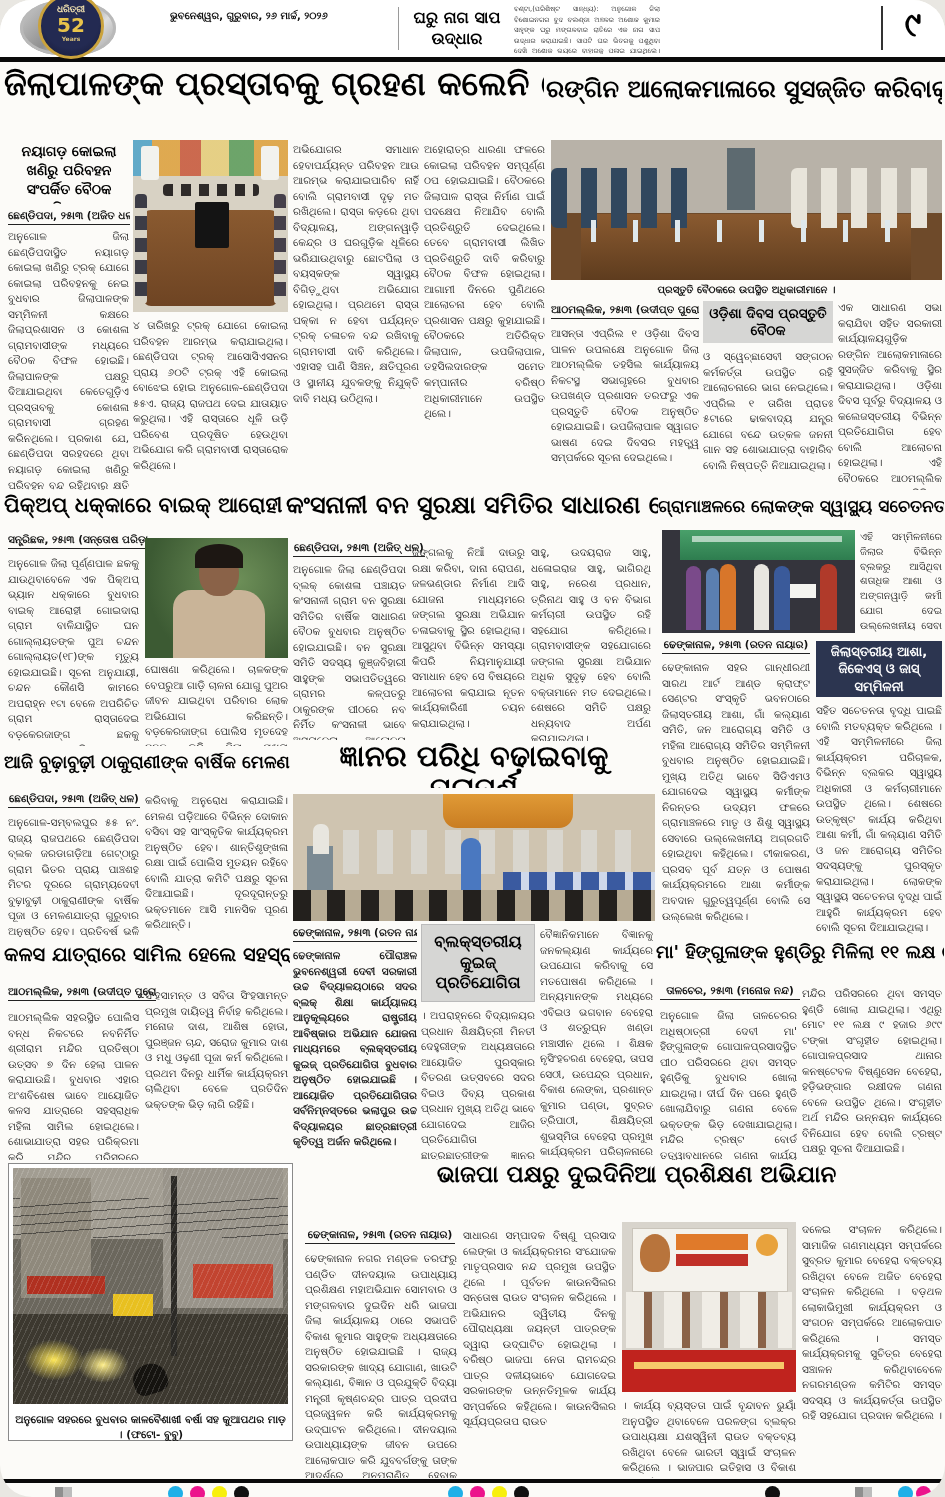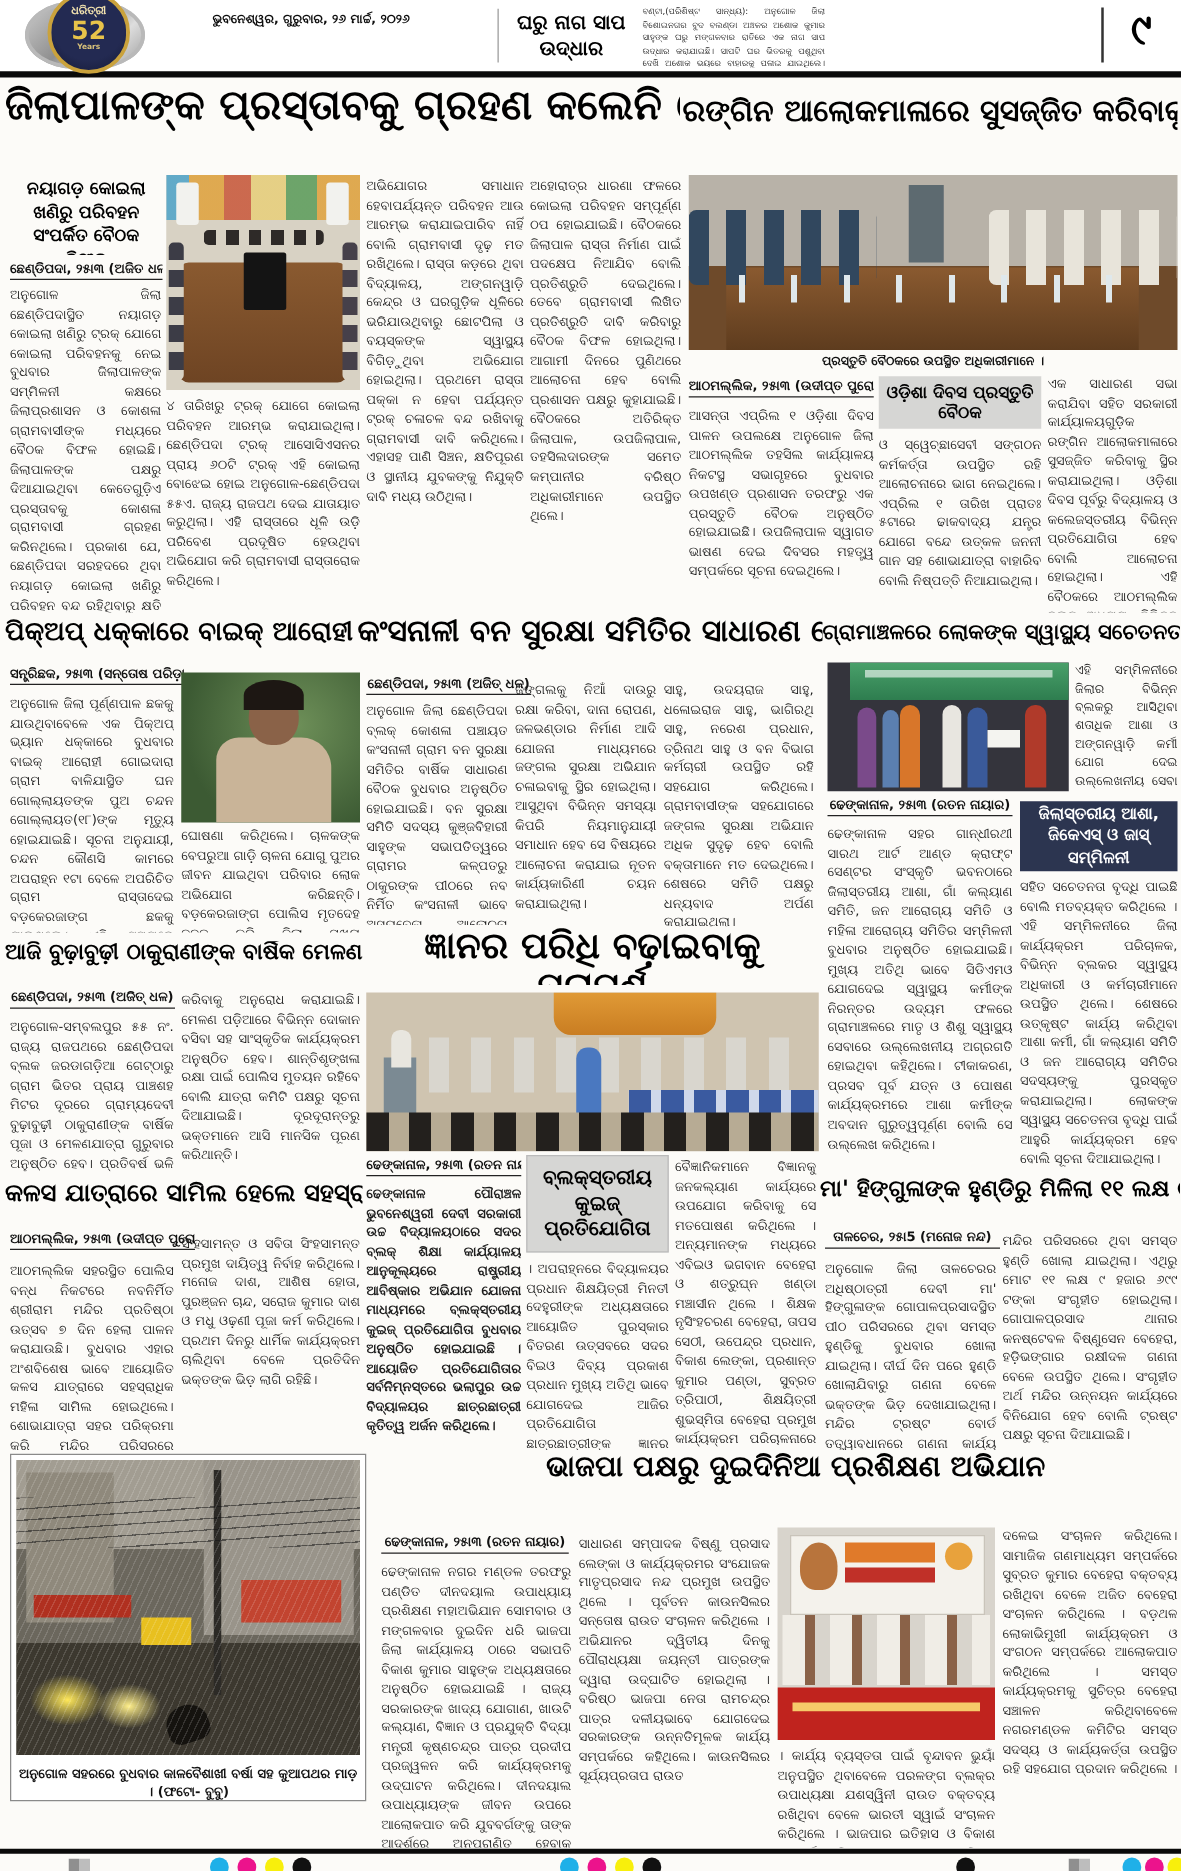--- a/index.html
+++ b/index.html
@@ -1,17 +1,17 @@
 <!DOCTYPE html>
 <html><head>
 <meta charset="utf-8">
 <style>
   html,body{margin:0;padding:0;background:#e9e7e2;}
   .page{position:relative;width:945px;height:1497px;margin:0 auto;background:#fcfbf8;
-        font-family:"DejaVu Sans","Liberation Sans",sans-serif;overflow:hidden;}
+        font-family:"DejaVu Sans","Liberation Sans",sans-serif;overflow:hidden;border-radius:32px;}
   .abs{position:absolute;}
   .col{position:absolute;text-align:justify;font-size:10.5px;line-height:1.48;color:#1d1d1d;
        overflow:hidden;word-break:break-word;}
   .hl{position:absolute;font-weight:bold;color:#000;text-align:center;line-height:1.12;overflow:hidden;}
   .dl{position:absolute;font-weight:bold;font-size:10.5px;color:#111;text-align:center;
       border-bottom:1.5px solid #222;padding-bottom:2px;overflow:hidden;white-space:nowrap;}
   .cap{position:absolute;font-size:10px;font-weight:bold;color:#111;text-align:center;overflow:hidden;}
   .graybox{position:absolute;background:#d6d6d4;color:#000;font-weight:bold;text-align:center;
            display:flex;align-items:center;justify-content:center;overflow:hidden;padding:2px 6px;box-sizing:border-box;}
   .darkbox{position:absolute;background:#2c3550;color:#fff;font-weight:bold;text-align:center;
@@ -146,21 +146,21 @@
   <div class="col" style="left:293px;top:948px;width:124px;height:212px;font-weight:bold;">ଢେଙ୍କାନାଳ ପୌରାଞ୍ଚଳ ଭୁବନେଶ୍ୱରୀ ଦେବୀ ସରକାରୀ ଉଚ୍ଚ ବିଦ୍ୟାଳୟଠାରେ ସଦର ବ୍ଲକ୍ ଶିକ୍ଷା କାର୍ଯ୍ୟାଳୟ ଆନୁକୂଲ୍ୟରେ ରାଷ୍ଟ୍ରୀୟ ଆବିଷ୍କାର ଅଭିଯାନ ଯୋଜନା ମାଧ୍ୟମରେ ବ୍ଲକ୍‌ସ୍ତରୀୟ କୁଇଜ୍ ପ୍ରତିଯୋଗିତା ବୁଧବାର ଅନୁଷ୍ଠିତ ହୋଇଯାଇଛି । ଆୟୋଜିତ ପ୍ରତିଯୋଗିତାର ସର୍ବନିମ୍ନସ୍ତରେ ଭଲାପୁର ଉଚ୍ଚ ବିଦ୍ୟାଳୟର ଛାତ୍ରଛାତ୍ରୀ କୃତିତ୍ୱ ଅର୍ଜନ କରିଥିଲେ।</div>
   <div class="col" style="left:421px;top:1008px;width:114px;height:152px;">। ଅପରାହ୍ନରେ ବିଦ୍ୟାଳୟର ପ୍ରଧାନ ଶିକ୍ଷୟିତ୍ରୀ ମିନତୀ ଦେହୁରୀଙ୍କ ଅଧ୍ୟକ୍ଷତାରେ ଆୟୋଜିତ ପୁରସ୍କାର ବିତରଣ ଉତ୍ସବରେ ସଦର ବିଇଓ ଦିବ୍ୟ ପ୍ରକାଶ ପ୍ରଧାନ ମୁଖ୍ୟ ଅତିଥି ଭାବେ ଯୋଗଦେଇ ଆଜିର ପ୍ରତିଯୋଗିତା ଛାତ୍ରଛାତ୍ରୀଙ୍କ ଜ୍ଞାନର ପରିଧି ବଢ଼ାଇବାରେ ସହାୟକ ହେବ ବୋଲି କହିଥିଲେ।</div>
   <div class="col" style="left:540px;top:927px;width:113px;height:233px;">ବୈଜ୍ଞାନିକମାନେ ବିଜ୍ଞାନକୁ ଜନକଲ୍ୟାଣ କାର୍ଯ୍ୟରେ ଉପଯୋଗ କରିବାକୁ ସେ ମତପୋଷଣ କରିଥିଲେ । ଅନ୍ୟମାନଙ୍କ ମଧ୍ୟରେ ଏବିଇଓ ଭଗବାନ ବେହେରା ଓ ଶତ୍ରୁଘ୍ନ ଖଣ୍ଡା ମଞ୍ଚାସୀନ ଥିଲେ । ଶିକ୍ଷକ ନୃସିଂହଚରଣ ବେହେରା, ତାପସ ସେଠୀ, ଉପେନ୍ଦ୍ର ପ୍ରଧାନ, ବିକାଶ ଲେଙ୍କା, ପ୍ରଶାନ୍ତ କୁମାର ପଣ୍ଡା, ସୁବ୍ରତ ତ୍ରିପାଠୀ, ଶିକ୍ଷୟିତ୍ରୀ ଶୁଭସ୍ମିତା ବେହେରା ପ୍ରମୁଖ କାର୍ଯ୍ୟକ୍ରମ ପରିଚାଳନାରେ ସହଯୋଗ କରିଥିଲେ।</div>
 
   <div class="hl" style="left:4px;top:944px;width:286px;height:34px;font-size:19.5px;text-align:left;white-space:nowrap;">କଳସ ଯାତ୍ରାରେ ସାମିଲ ହେଲେ ସହସ୍ରାଧିକ ମହିଳା</div>
   <div class="dl" style="left:8px;top:985px;width:148px;">ଆଠମଲ୍ଲିକ, ୨୫ା୩ (ଉଦୀପ୍ତ ପୁରୋହିତ)</div>
   <div class="col" style="left:8px;top:1010px;width:131px;height:150px;">ଆଠମଲ୍ଲିକ ସହରସ୍ଥିତ ପୋଲିସ ବନ୍ଧ ନିକଟରେ ନବନିର୍ମିତ ଶ୍ରୀରାମ ମନ୍ଦିର ପ୍ରତିଷ୍ଠା ଉତ୍ସବ ୭ ଦିନ ହେଲା ପାଳନ କରାଯାଉଛି। ବୁଧବାର ଏହାର ଅଂଶବିଶେଷ ଭାବେ ଆୟୋଜିତ କଳସ ଯାତ୍ରାରେ ସହସ୍ରାଧିକ ମହିଳା ସାମିଲ ହୋଇଥିଲେ। ଶୋଭାଯାତ୍ରା ସହର ପରିକ୍ରମା କରି ମନ୍ଦିର ପରିସରରେ ପହଞ୍ଚିଥିଲା।</div>
   <div class="col" style="left:145px;top:988px;width:143px;height:172px;">ସିଂହସାମନ୍ତ ଓ ସବିତା ସିଂହସାମନ୍ତ ପ୍ରମୁଖ ଦାୟିତ୍ୱ ନିର୍ବାହ କରିଥିଲେ। ମନୋଜ ଦାଶ, ଆଶିଷ ହୋତା, ପୁରଞ୍ଜନ ଚାନ୍ଦ, ସରୋଜ କୁମାର ଦାଶ ଓ ମଧୁ ଓଢ଼ଣୀ ପୂଜା କର୍ମ କରିଥିଲେ। ପ୍ରଥମ ଦିନରୁ ଧାର୍ମିକ କାର୍ଯ୍ୟକ୍ରମ ଚାଲିଥିବା ବେଳେ ପ୍ରତିଦିନ ଭକ୍ତଙ୍କ ଭିଡ଼ ଲାଗି ରହିଛି।</div>
 
   <div class="hl" style="left:656px;top:942px;width:288px;height:34px;font-size:18px;text-align:left;white-space:nowrap;">ମା' ହିଙ୍ଗୁଳାଙ୍କ ହୁଣ୍ଡିରୁ ମିଳିଲା ୧୧ ଲକ୍ଷ ୯ ହଜାର ଟଙ୍କା</div>
-  <div class="dl" style="left:660px;top:984px;width:140px;">ତାଳଚେର, ୨୫ା5 (ମନୋଜ ନନ୍ଦ)</div>
+  <div class="dl" style="left:660px;top:984px;width:140px;">ତାଳଚେର, ୨୫ା୩ (ମନୋଜ ନନ୍ଦ)</div>
   <div class="col" style="left:660px;top:1008px;width:137px;height:152px;">ଅନୁଗୋଳ ଜିଲା ତାଳଚେରର ଅଧିଷ୍ଠାତ୍ରୀ ଦେବୀ ମା' ହିଙ୍ଗୁଳାଙ୍କ ଗୋପାଳପ୍ରସାଦସ୍ଥିତ ପୀଠ ପରିସରରେ ଥିବା ସମସ୍ତ ହୁଣ୍ଡିକୁ ବୁଧବାର ଖୋଲା ଯାଇଥିଲା। ଦୀର୍ଘ ଦିନ ପରେ ହୁଣ୍ଡି ଖୋଲାଯିବାରୁ ଗଣନା ବେଳେ ଭକ୍ତଙ୍କ ଭିଡ଼ ଦେଖାଯାଇଥିଲା। ମନ୍ଦିର ଟ୍ରଷ୍ଟ ବୋର୍ଡ ତତ୍ତ୍ୱାବଧାନରେ ଗଣନା କାର୍ଯ୍ୟ ହୋଇଥିଲା।</div>
   <div class="col" style="left:802px;top:986px;width:140px;height:174px;">ମନ୍ଦିର ପରିସରରେ ଥିବା ସମସ୍ତ ହୁଣ୍ଡି ଖୋଲା ଯାଇଥିଲା। ଏଥିରୁ ମୋଟ ୧୧ ଲକ୍ଷ ୯ ହଜାର ୬୯୯ ଟଙ୍କା ସଂଗୃହୀତ ହୋଇଥିଲା। ଗୋପାଳପ୍ରସାଦ ଥାନାର କନଷ୍ଟେବଳ ବିଷ୍ଣୁସେନ ବେହେରା, ହଡ଼ିଭଙ୍ଗାର ରକ୍ଷୀଦଳ ଗଣନା ବେଳେ ଉପସ୍ଥିତ ଥିଲେ। ସଂଗୃହୀତ ଅର୍ଥ ମନ୍ଦିର ଉନ୍ନୟନ କାର୍ଯ୍ୟରେ ବିନିଯୋଗ ହେବ ବୋଲି ଟ୍ରଷ୍ଟ ପକ୍ଷରୁ ସୂଚନା ଦିଆଯାଇଛି।</div>
 
   <div class="abs" style="left:8px;top:1163px;width:285px;height:278px;border:1px solid #8a8a8a;background:#fff;box-sizing:border-box;padding:18px;">
     <div class="photo" style="left:4px;top:4px;width:275px;height:236px;background:linear-gradient(#a29d92 0 30%,#6b675d 30% 62%,#3c382f 62% 100%);">
       <div class="ph" style="left:8px;top:10px;width:70px;height:120px;background:#8f897c;"></div>
       <div class="ph" style="left:150px;top:0;width:120px;height:140px;background:#9a released;background:#99948a;"></div>
       <div class="ph" style="left:14px;top:108px;width:78px;height:18px;background:#b03020;"></div>
       <div class="ph" style="left:100px;top:126px;width:40px;height:22px;background:#e8c020;"></div>
       <div class="ph" style="left:180px;top:96px;width:80px;height:34px;background:#c24430;"></div>

